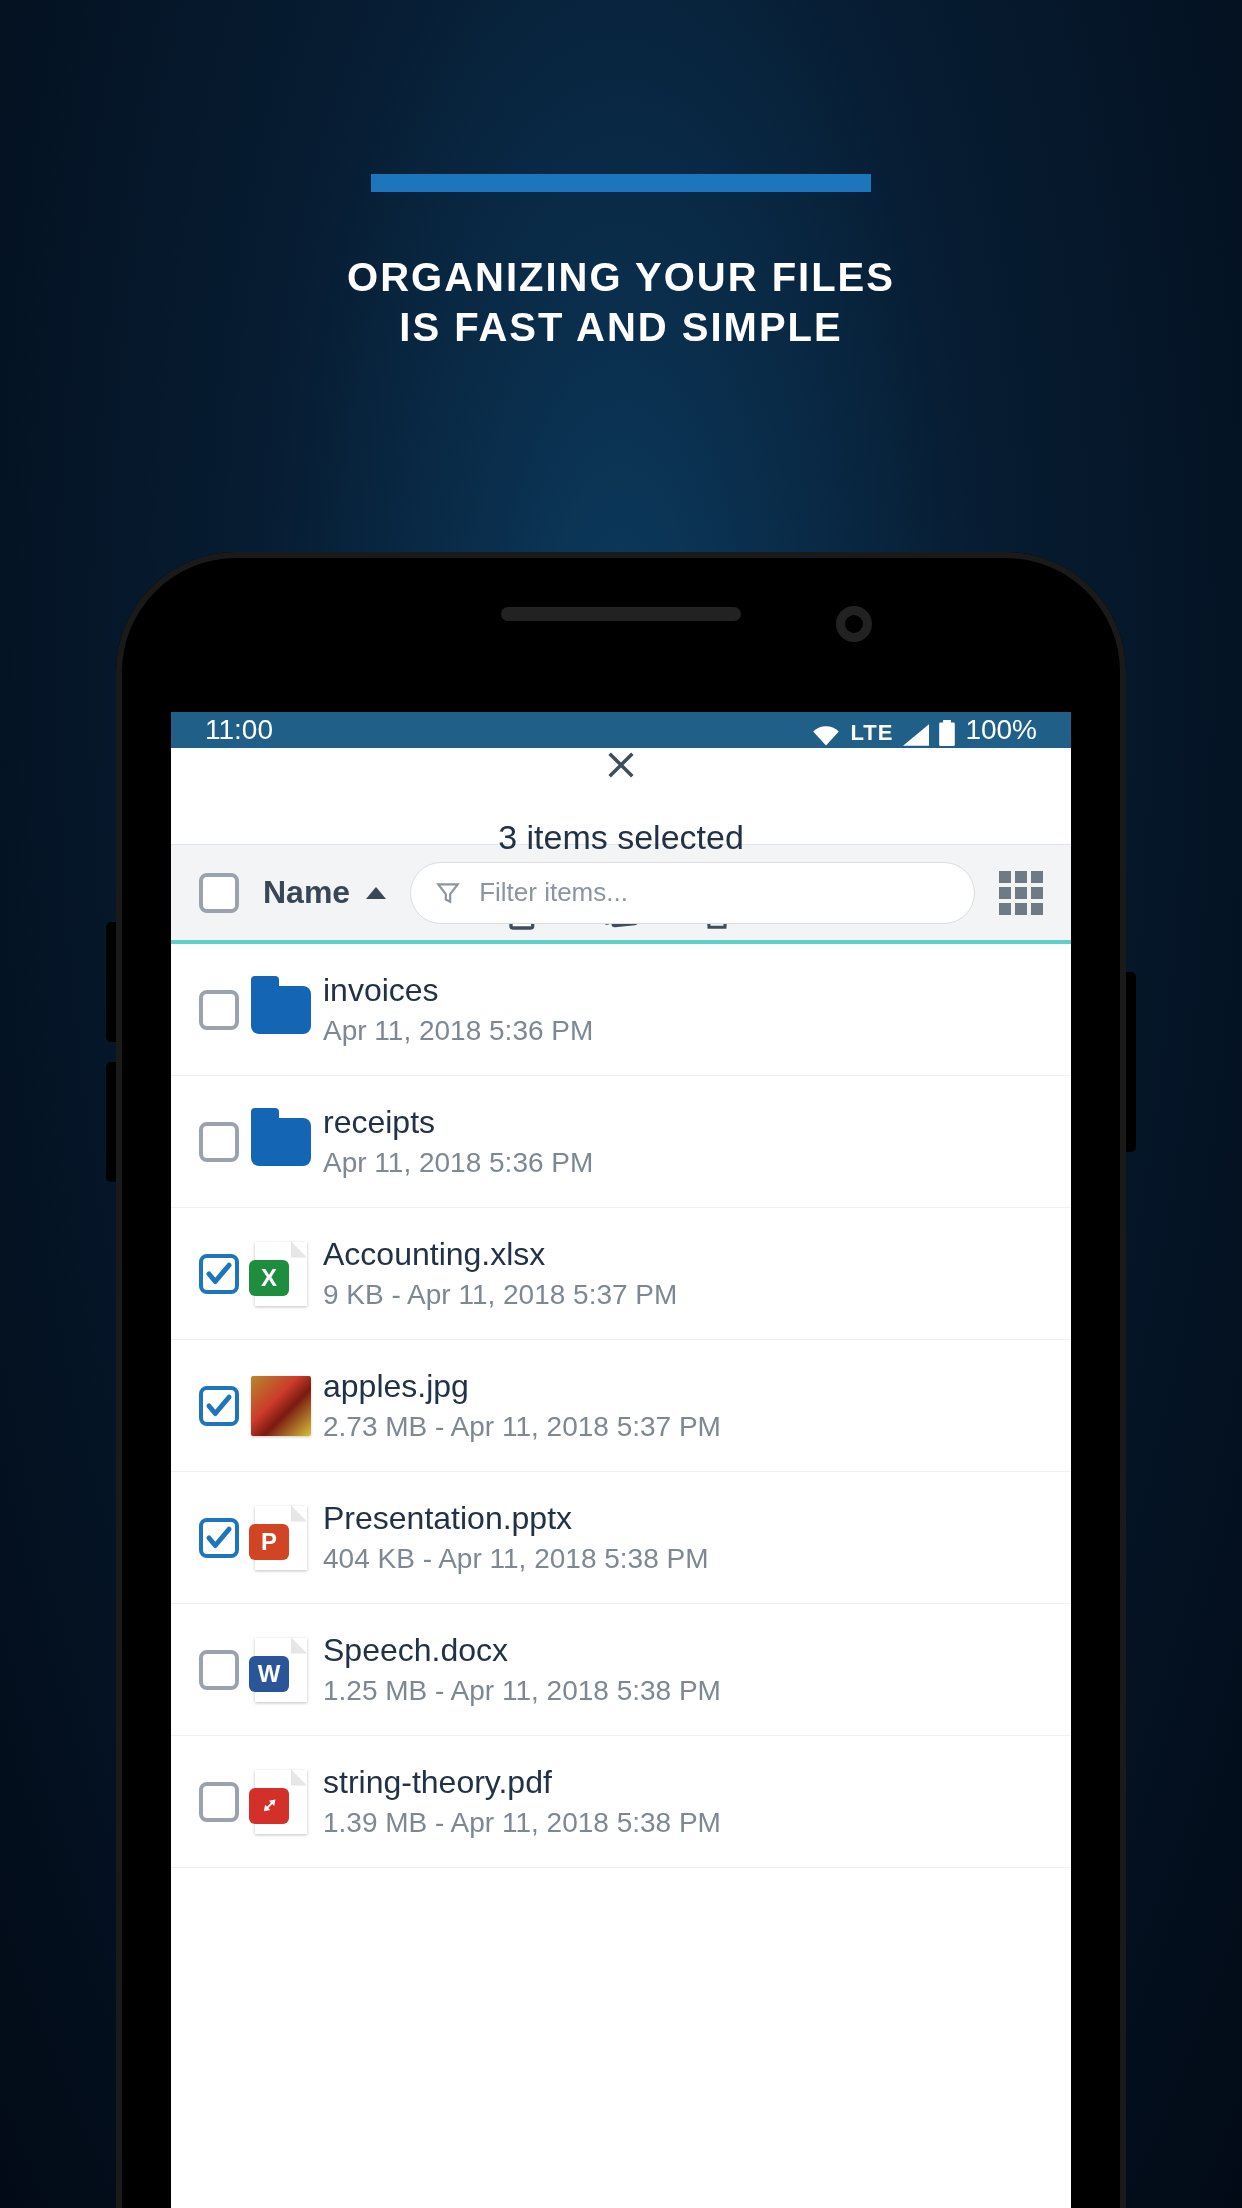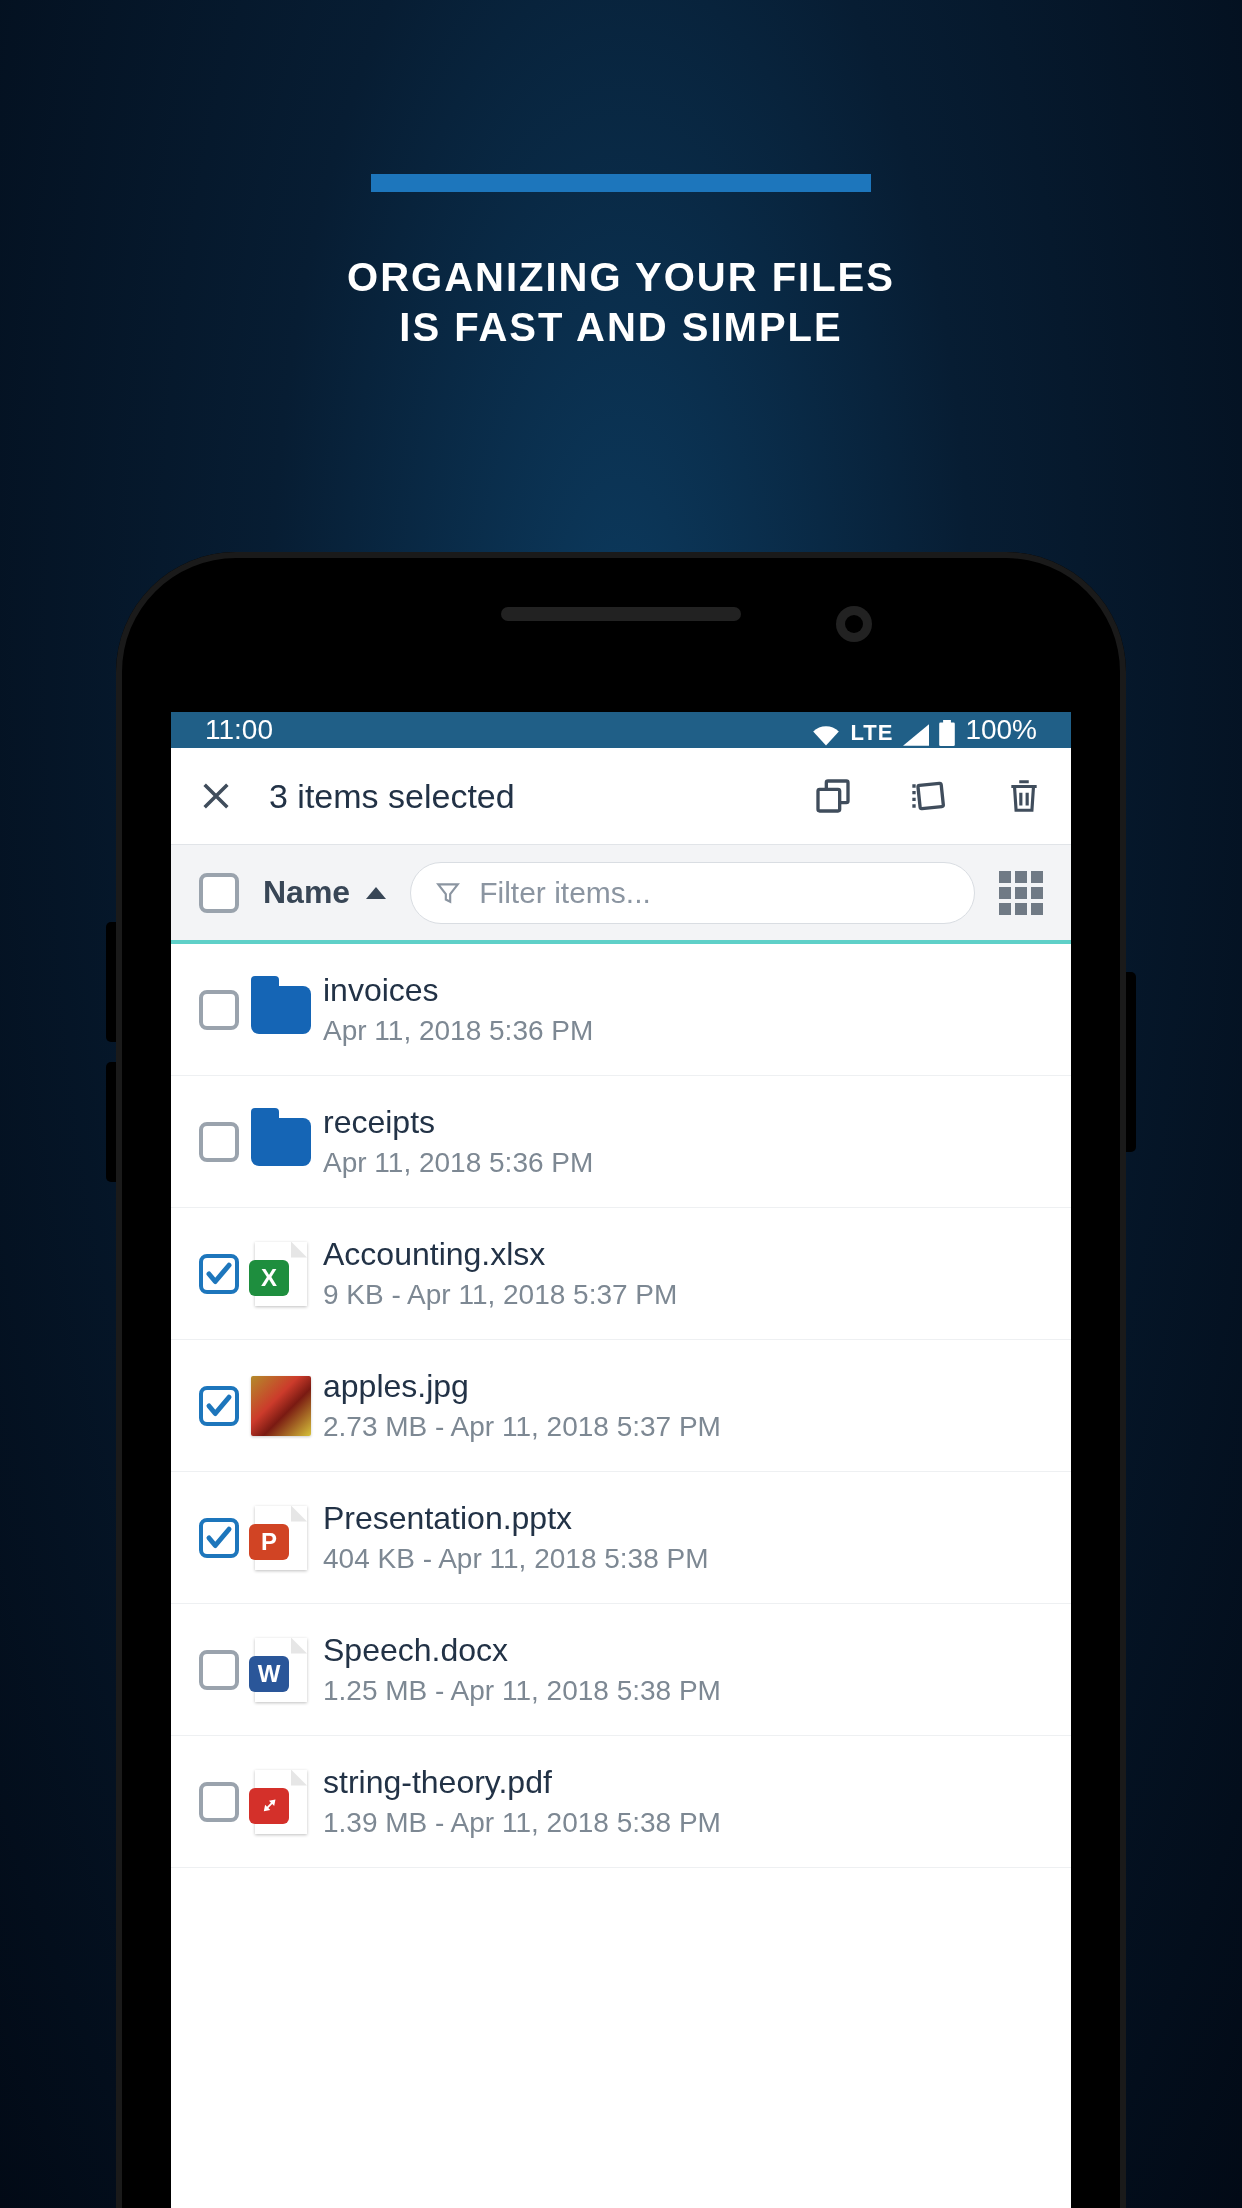--- a/index.html
+++ b/index.html
@@ -93,20 +93,21 @@
     font-weight: 500;
   }
   .status-right { display:flex; align-items:flex-end; gap:10px; }
   .appbar {
     height: 96px;
     background: #fff;
     display: flex;
     align-items: center;
     padding: 0 28px;
     gap: 36px;
+    flex-direction: column;
   }
   .appbar-title {
     color: #223246;
     font-size: 34px;
     font-weight: 500;
     flex: 1;
   }
   .appbar-actions { display:flex; align-items:center; gap:56px; }
   .icon-btn { color:#404d5c; display:flex; align-items:center; justify-content:center; }
   .filterbar {
@@ -144,21 +145,21 @@
     flex:1;
     height:62px;
     background:#fff;
     border:1px solid #d9dde2;
     border-radius:31px;
     display:flex;
     align-items:center;
     padding:0 24px;
     gap:18px;
     color:#8b95a1;
-    font-size:30px;
+    font-size:26px;
   }
   .grid-icon { display:grid; grid-template-columns:repeat(3,12px); grid-template-rows:repeat(3,12px); gap:4px; }
   .grid-icon span{ background:#707a85; }
   .list { background:#fff; }
   .row {
     display:flex;
     align-items:center;
     padding:28px;
     gap:12px;
     border-bottom:1px solid #eef0f2;

